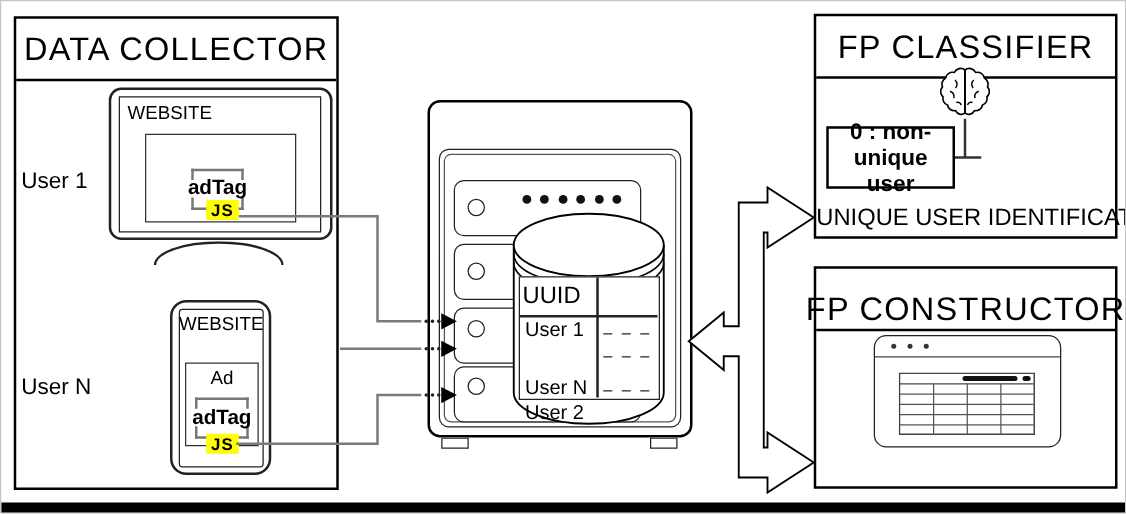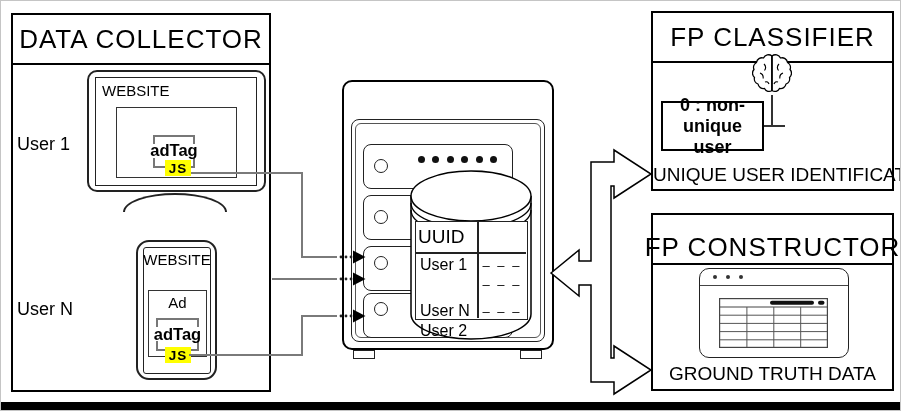--- a/index.html
+++ b/index.html
@@ -135,21 +135,20 @@
     </div>
     <svg style="position:absolute;left:19px;top:29px;" width="109" height="50" viewBox="0 0 109 50">
       <rect x="0.6" y="0.6" width="107.8" height="48.8" fill="#fff" stroke="#444" stroke-width="1.2"></rect>
       <line x1="1" y1="9" x2="108" y2="9" stroke="#444" stroke-width="1"></line>
       <rect x="51" y="2.8" width="44" height="4" rx="2" fill="#111"></rect>
       <rect x="99" y="2.8" width="6.5" height="4" rx="2" fill="#111"></rect>
       <path d="M27.9,9 V49 M54.8,9 V49 M81.7,9 V49" stroke="#555" stroke-width="1"></path>
       <path d="M1,17.2 H108 M1,25.4 H108 M1,33.6 H108 M1,41.8 H108" stroke="#555" stroke-width="1"></path>
     </svg>
   </div>
-  <div class="abs center caption" style="left:652px;top:362px;width:239px;">GROUND TRUTH DATA</div>
 
   <svg class="abs" style="left:0;top:0;pointer-events:none;" width="901" height="411" viewBox="0 0 901 411">
 
     <path d="M550,272 L578,249 L578,260 L590,260 L590,161 L613,161 L613,149 L650,173 L613,197 L613,185 L610,185 L610,357 L613,357 L613,345 L650,369 L613,393 L613,381 L590,381 L590,284 L578,284 L578,295 Z" fill="#ffffff" stroke="#000" stroke-width="1.5" stroke-linejoin="miter"></path>
 
     <polyline points="190,172 301,172 301,256 336,256" fill="none" stroke="#7a7a7a" stroke-width="2"></polyline>
     <circle cx="340" cy="256" r="1.4" fill="#222"></circle>
       <circle cx="345" cy="256" r="1.4" fill="#222"></circle>
       <circle cx="350" cy="256" r="1.4" fill="#222"></circle>
     <path d="M352,249.5 L364.5,256 L352,262.5 Z" fill="#000"></path>

